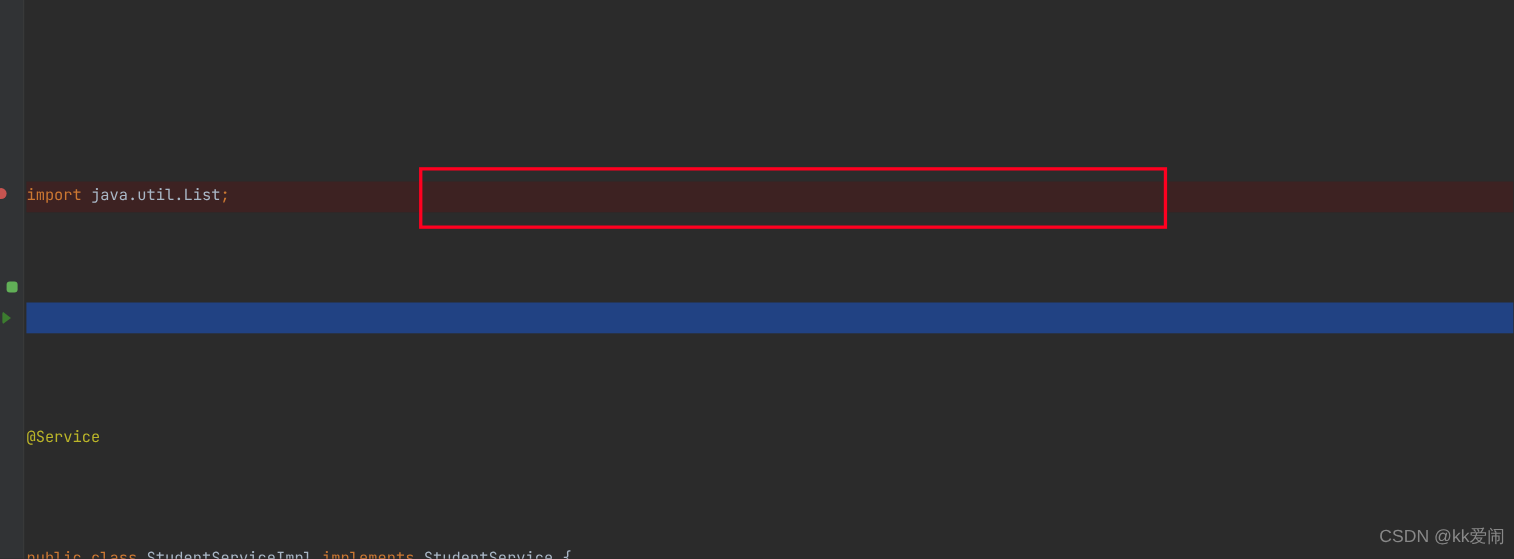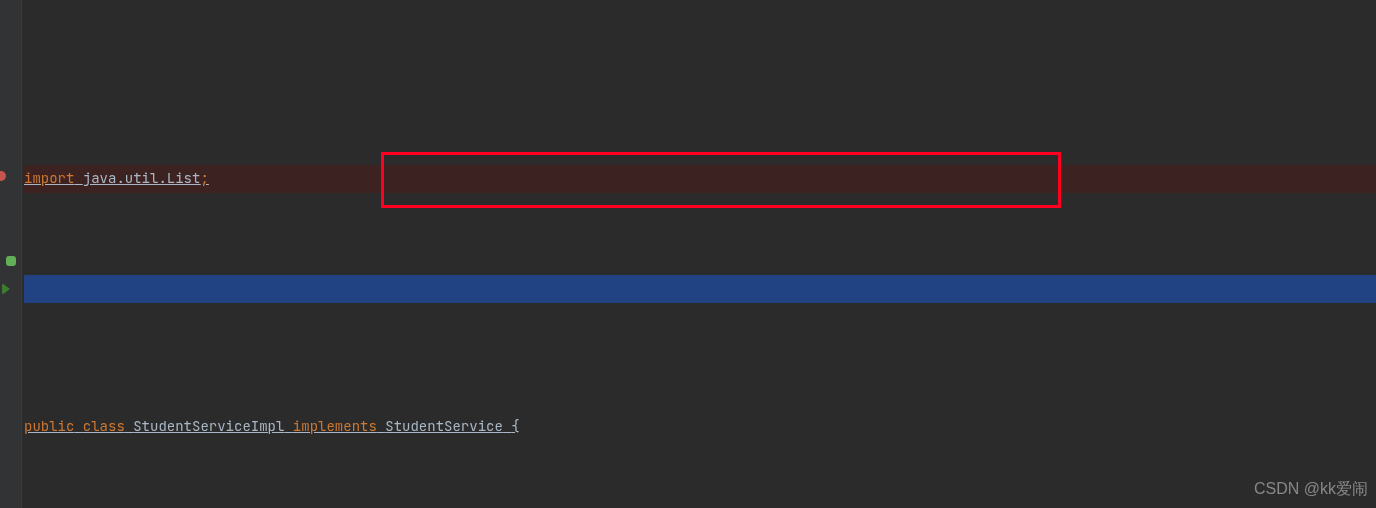--- a/index.html
+++ b/index.html
@@ -24,21 +24,21 @@
     border-right: 1px solid #3A3A3A;
   }
   .code {
     position: absolute;
     left: 24px;
     top: 0;
     right: 0;
     white-space: pre;
     color: #A9B7C6;
   }
-  .line { position: relative; height: 27.5px; text-decoration: underline; }
+  .line { position: relative; height: 27.5px; }
   .kw   { color: #CC7832; }
   .ann  { color: #BBB529; }
   .sel  {
     position: absolute;
     left: 0; right: 0;
     height: 27.5px;
     background: #214283;
   }
   .warn-bg {
     position: absolute;
@@ -78,20 +78,21 @@
 
 <div class="code">
 
   <div class="warn-bg" style="top:165px;"></div>
   <div class="sel" style="top:275px;"></div>
 
   <div class="line"><span class="kw">import</span> <span>java.util.List</span><span class="kw">;</span></div>
 
   <div class="line"></div>
 
+  <div class="line"><span class="ann">@Service</span></div>
 
   <div class="line"><span class="kw">public</span> <span class="kw">class</span> <span>StudentServiceImpl</span> <span class="kw">implements</span> <span>StudentService</span> <span>{</span></div>
 
   
 
   
 
   
 
   

